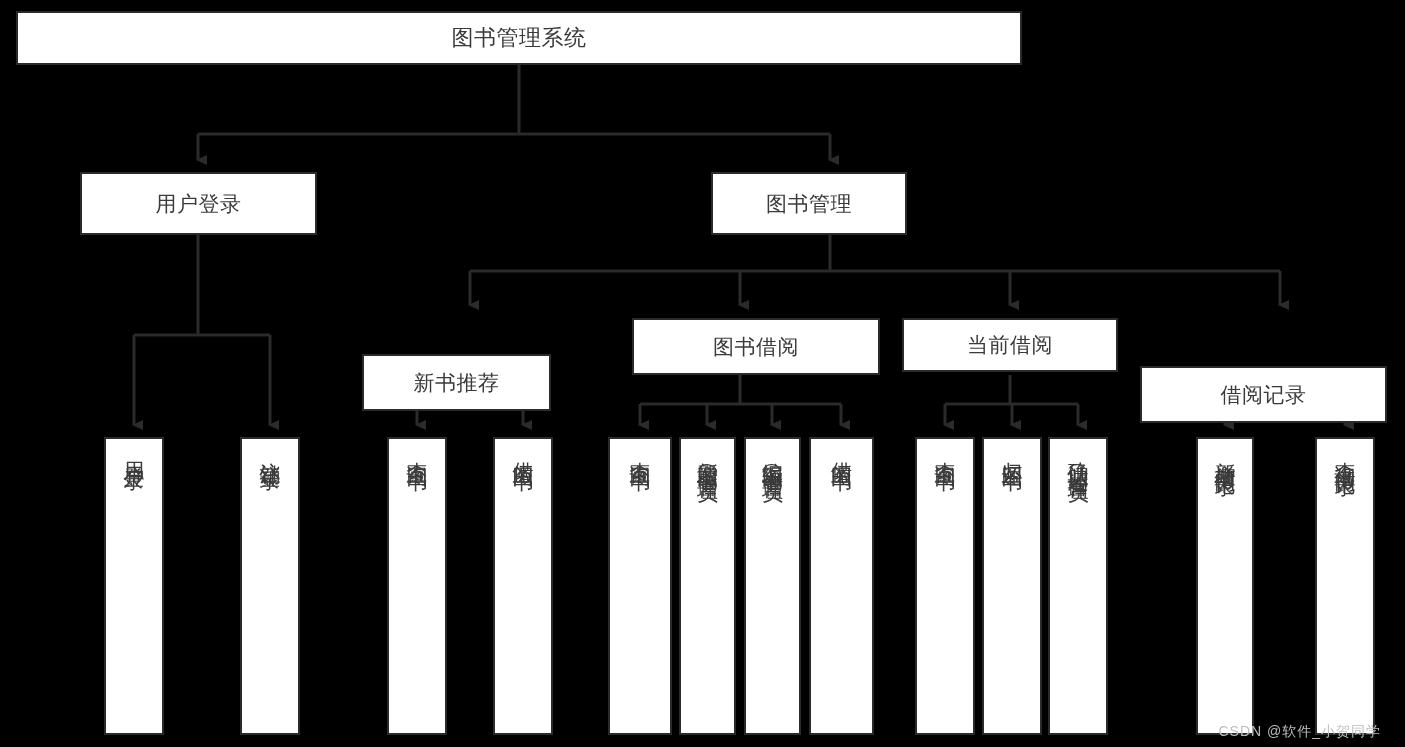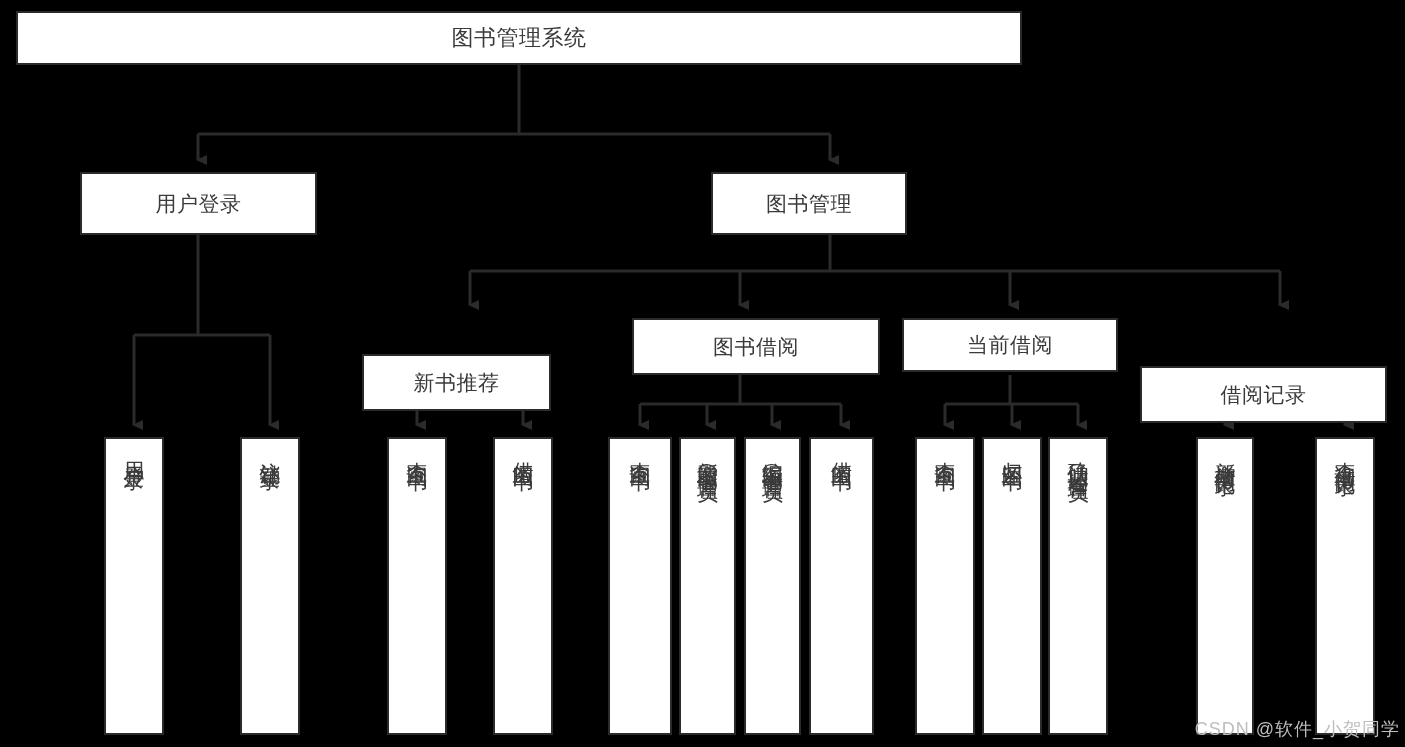--- a/index.html
+++ b/index.html
@@ -55,23 +55,23 @@
   .vtext {
     writing-mode: vertical-rl;
     text-orientation: upright;
     letter-spacing: 3px;
     line-height: 1.05;
     white-space: nowrap;
     color: #3a3a3a;
   }
   .watermark {
     position: absolute;
-    right: 5px;
+    right: 24px;
     bottom: 6px;
-    font-size: 18px;
+    font-size: 14px;
     color: #bdbdbd;
     letter-spacing: 1px;
     white-space: nowrap;
     user-select: none;
   }
 </style>
 </head>
 <body>
 
 <div id="canvas">

